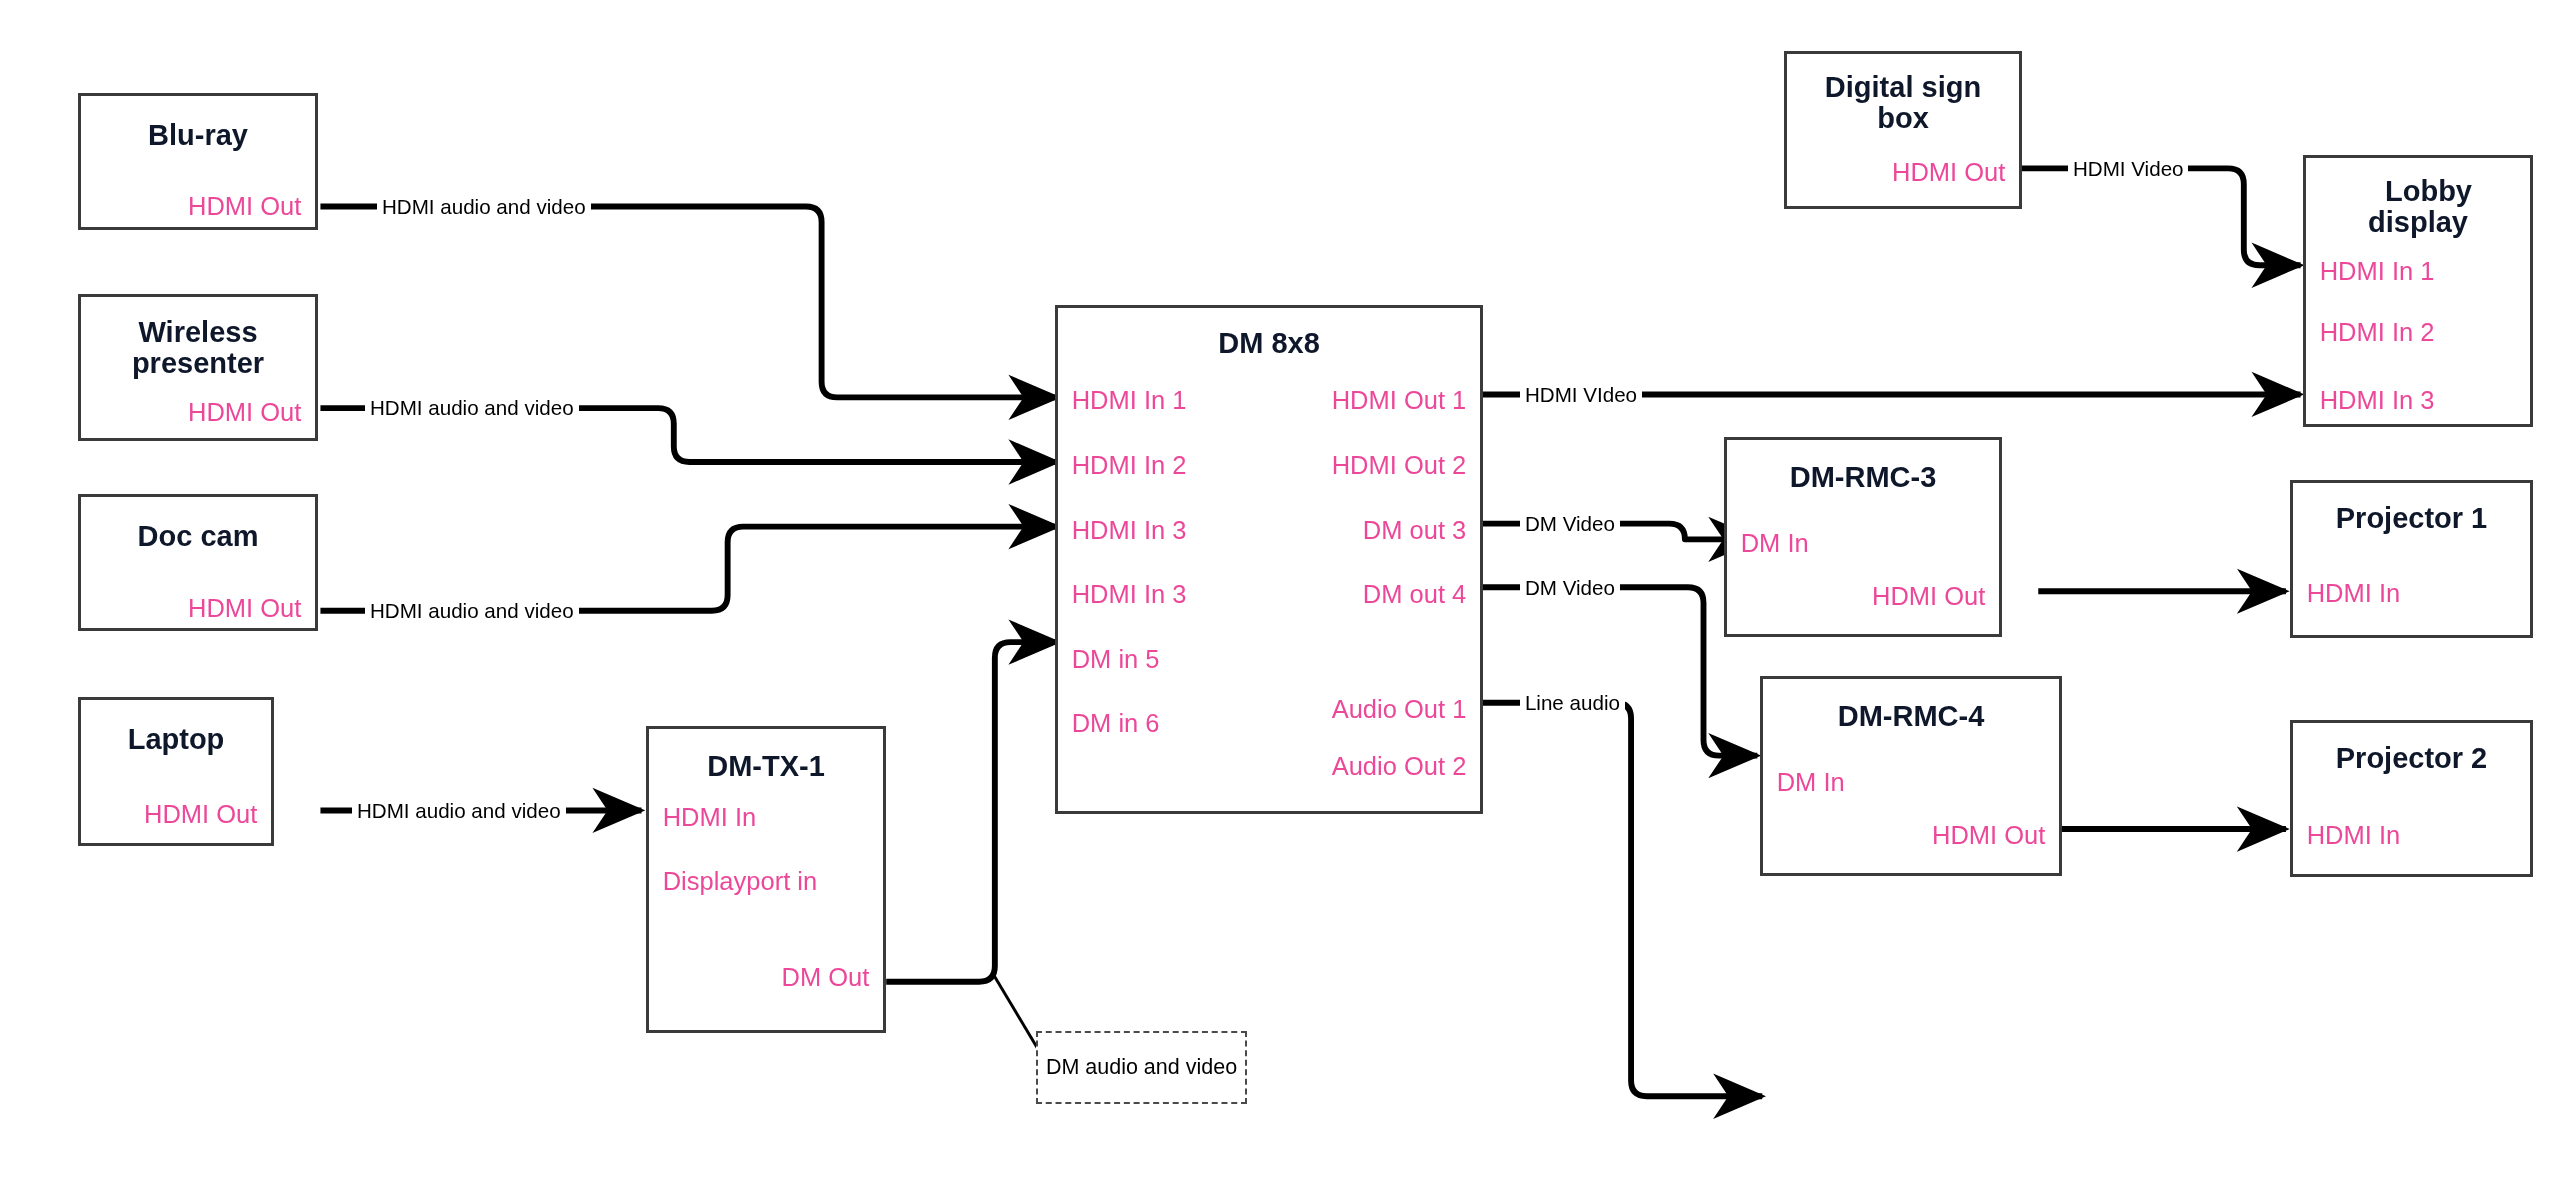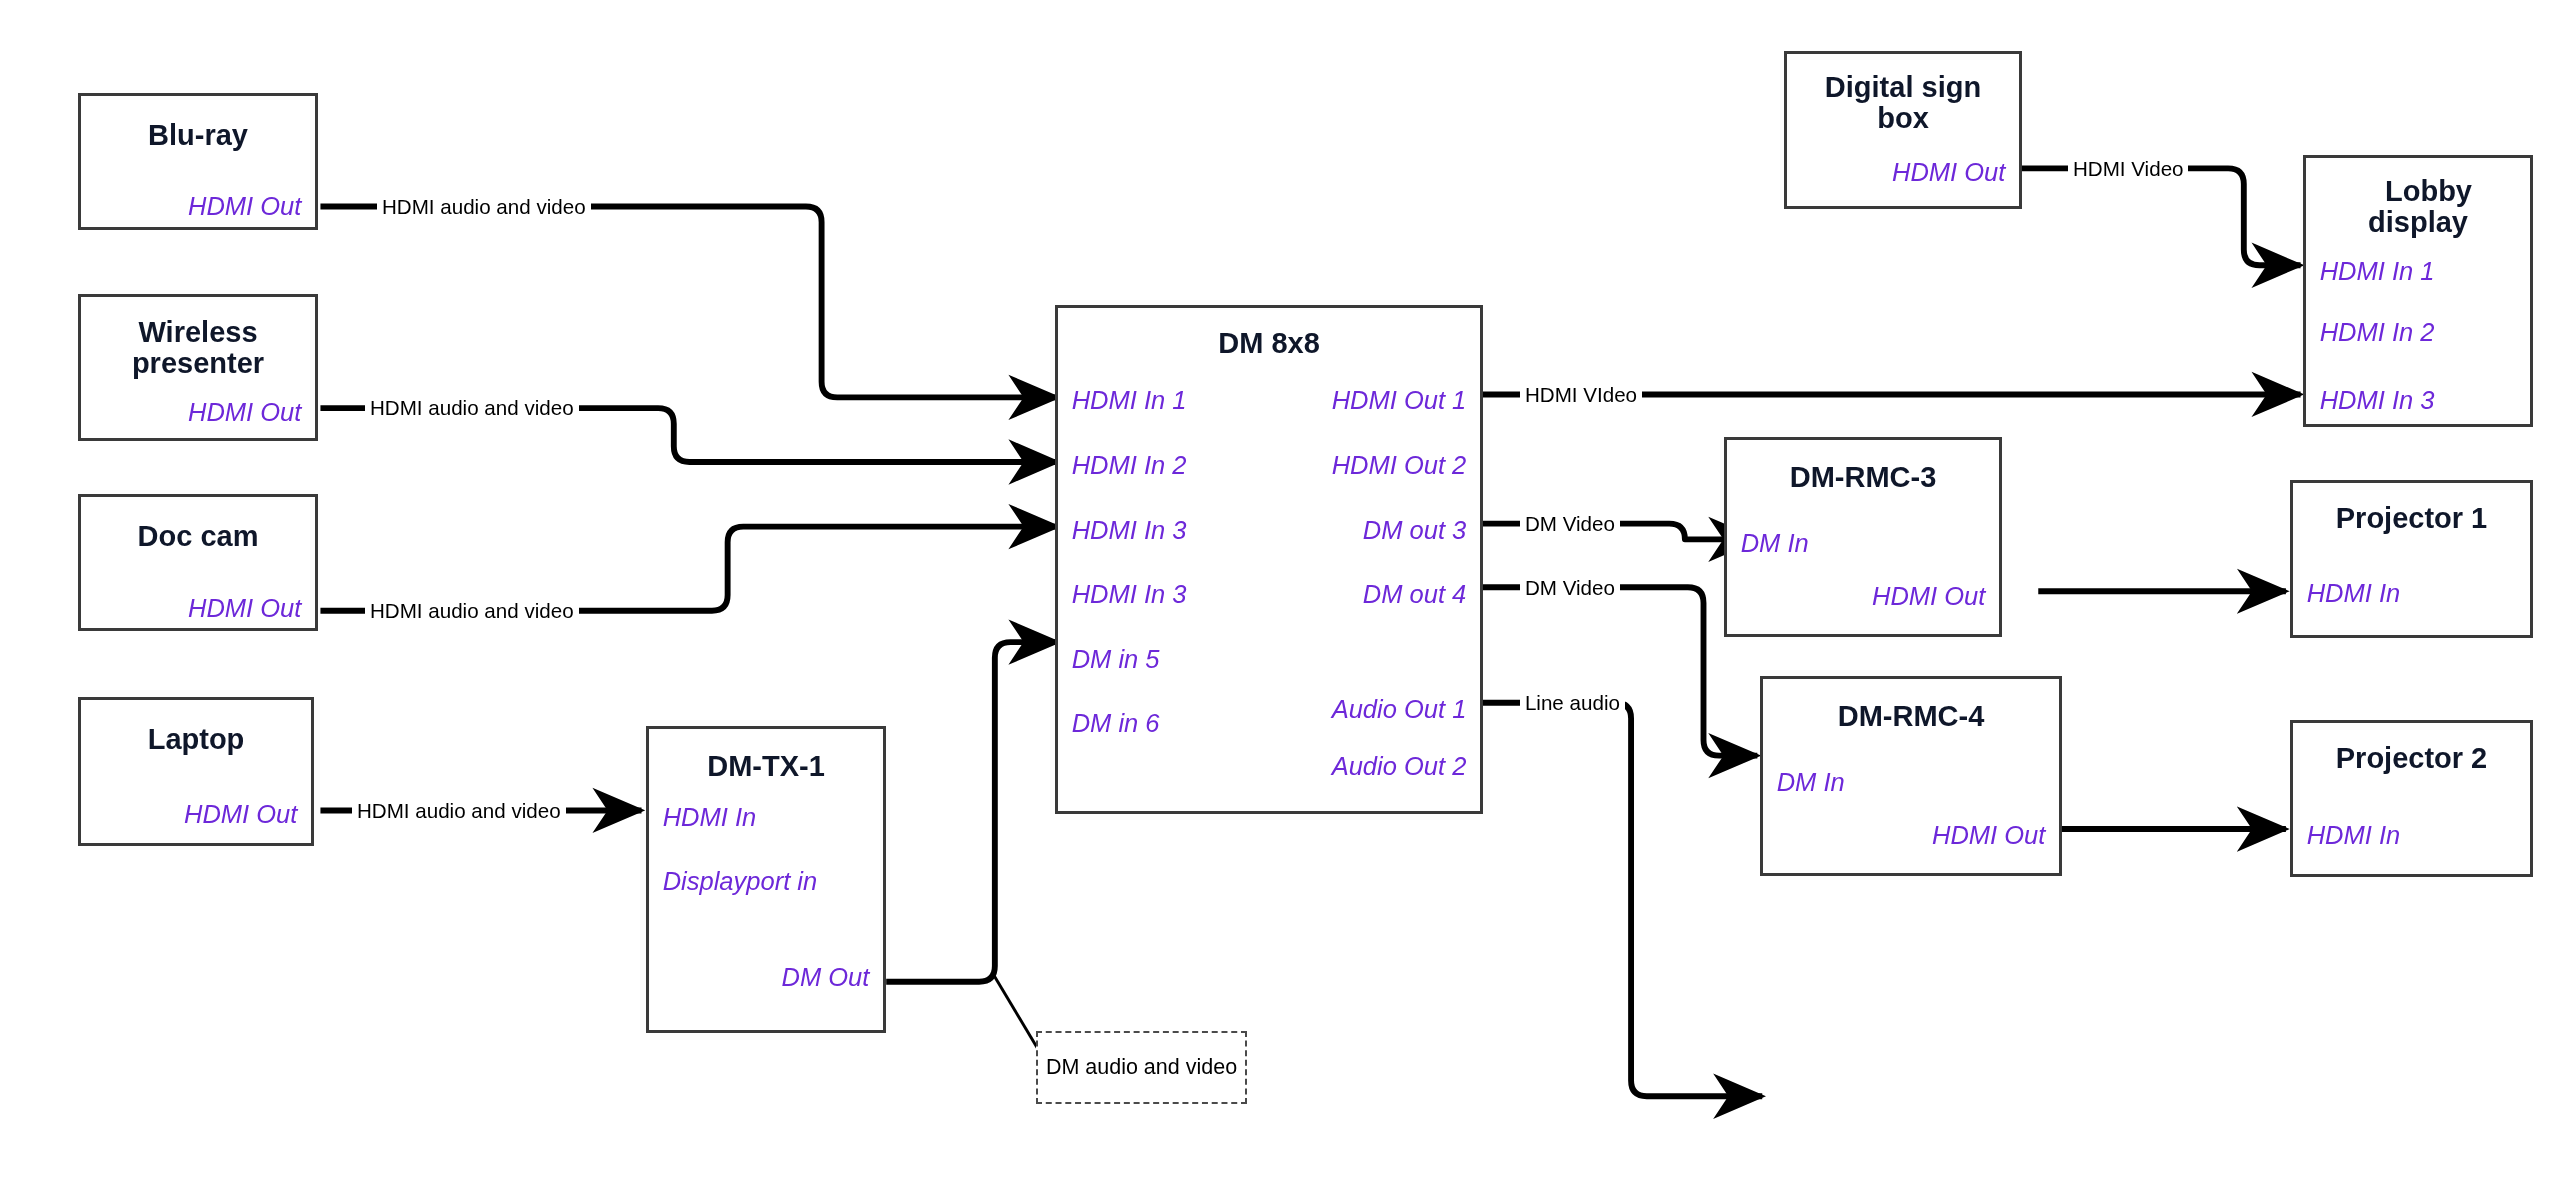--- a/index.html
+++ b/index.html
@@ -37,24 +37,23 @@
     right: 0;
     text-align: center;
     font-weight: bold;
     font-size: 29px;
     color: #0f172a;
     line-height: 1.18;
   }
   .port {
     position: absolute;
     font-size: 25.5px;
-    color: #6d28d9;
+    color: #ec4899;
     white-space: nowrap;
     line-height: 1;
-    font-style: italic;
   }
   .port.left  { text-align: left; }
   .port.right { text-align: right; }
   .wirelabel {
     position: absolute;
     font-size: 20.6px;
     color: #000000;
     white-space: nowrap;
     background: #ffffff;
     padding: 0 4.9px;
@@ -127,21 +126,21 @@
     <div class="title" style="top:17.6px;">Wireless</div>
     <div class="title" style="top:49px;">presenter</div>
     <div class="port right" style="right:13.7px; top:103px;">HDMI Out</div>
   </div>
 
   <div class="node" style="left:78px; top:494px; width:240px; height:137px;">
     <div class="title" style="top:21.5px;">Doc cam</div>
     <div class="port right" style="right:13.7px; top:99px;">HDMI Out</div>
   </div>
 
-  <div class="node" style="left:78px; top:697px; width:236px; height:149px;">
+  <div class="node" style="left:78px; top:697px; width:196px; height:149px;">
     <div class="title" style="top:21.5px;">Laptop</div>
     <div class="port right" style="right:13.7px; top:102px;">HDMI Out</div>
   </div>
 
   <div class="node" style="left:646px; top:726px; width:240px; height:307px;">
     <div class="title" style="top:19.6px;">DM-TX-1</div>
     <div class="port left" style="left:13.7px; top:76px;">HDMI In</div>
     <div class="port left" style="left:13.7px; top:140px;">Displayport in</div>
     <div class="port right" style="right:13.7px; top:236px;">DM Out</div>
   </div>

